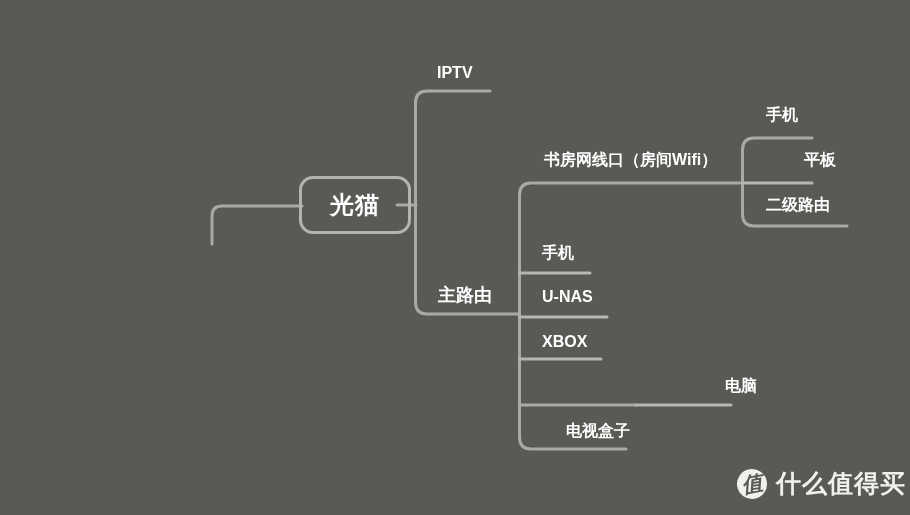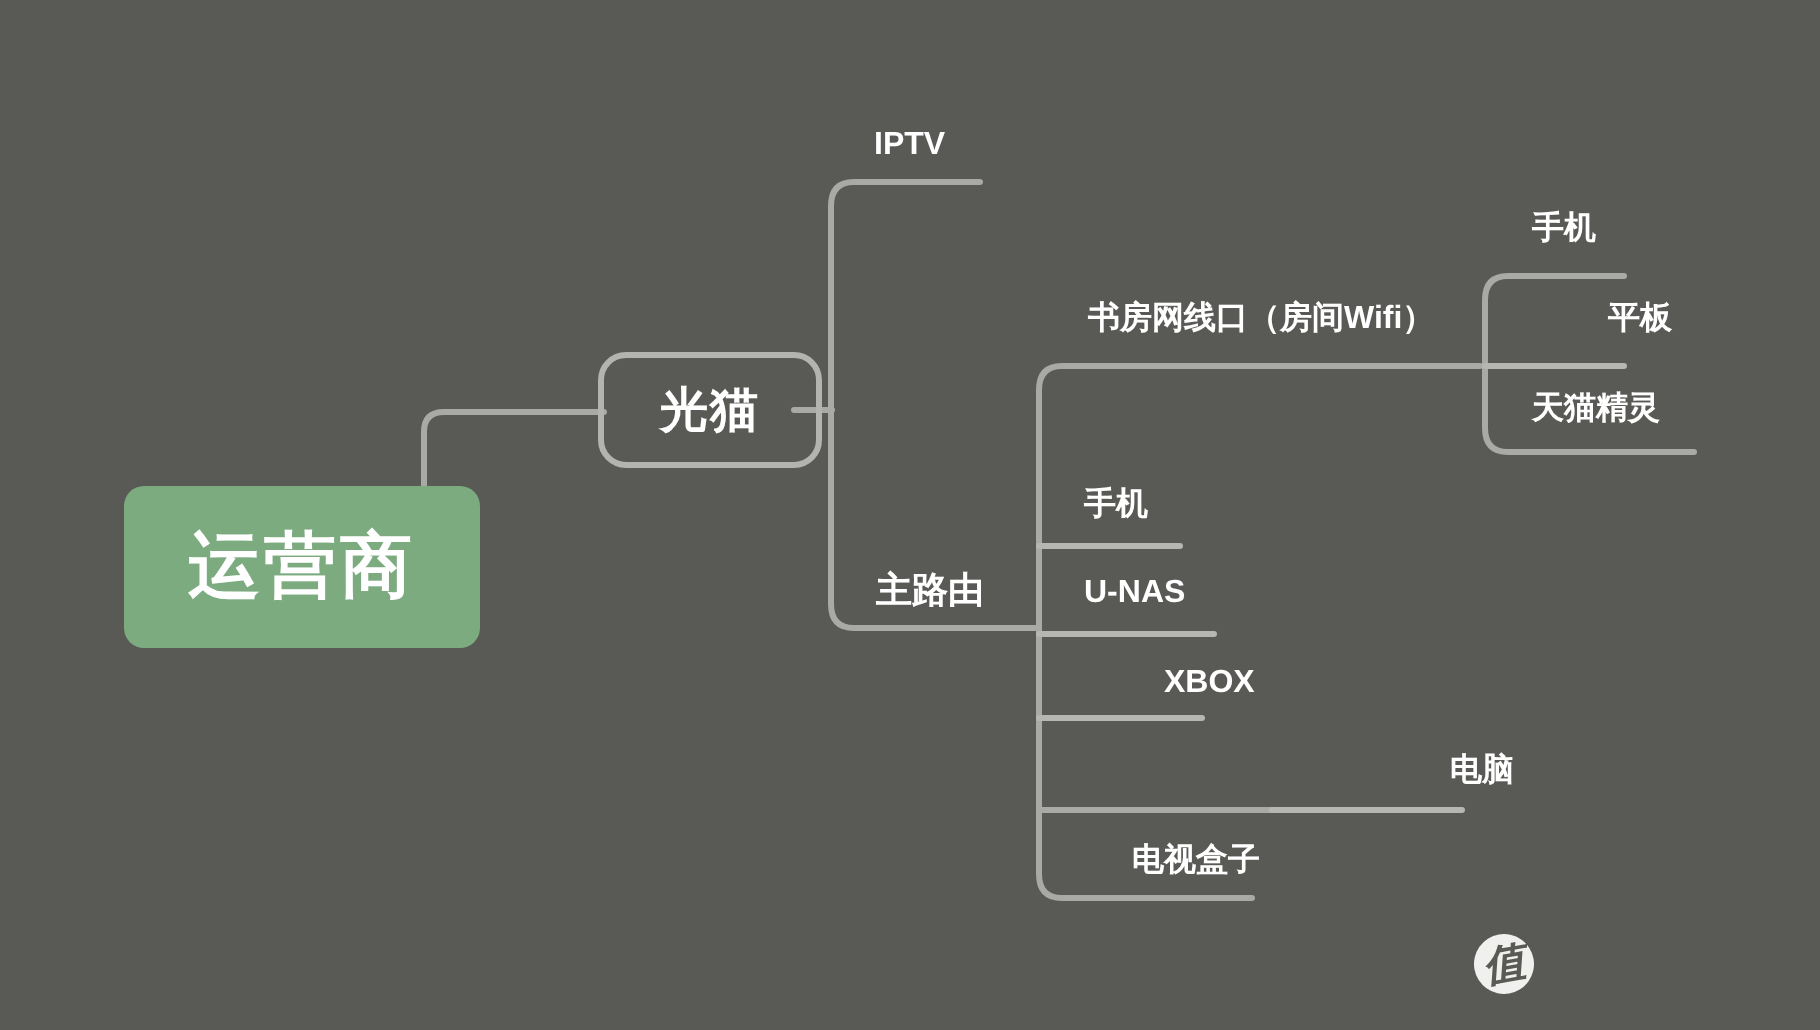--- a/index.html
+++ b/index.html
@@ -88,37 +88,37 @@
     <path class="leaf-line" d="M519.5,273 H590"></path>
     <path class="leaf-line" d="M519.5,317 H607"></path>
     <path class="leaf-line" d="M519.5,359 H601"></path>
     <path class="branch-line" d="M519.5,405 H636"></path>
     <path class="leaf-line" d="M636,405 H731"></path>
 
     <path class="branch-line" d="M812,138 H754 Q742.5,138 742.5,150 V214 Q742.5,226 754,226 H847"></path>
     <path class="leaf-line" d="M742.5,183 H812"></path>
   </svg>
 
-  <div class="root-node">运营商</div>
 
   <div class="modem-node">光猫</div>
 
   <div class="node-label" style="left:437px;top:64px;font-weight:700;">IPTV</div>
 
   <div class="node-label" style="left:438px;top:286px;font-size:18px;">主路由</div>
 
   <div class="node-label" style="left:544px;top:151px;">书房网线口（房间Wifi）</div>
 
   <div class="node-label" style="left:766px;top:106px;">手机</div>
   <div class="node-label" style="left:804px;top:151px;">平板</div>
-  <div class="node-label" style="left:766px;top:196px;">天猫精灵</div>
+  <div class="node-label" style="left:766px;top:196px;">二级路由</div>
 
   <div class="node-label" style="left:542px;top:244px;">手机</div>
   <div class="node-label" style="left:542px;top:288px;font-weight:700;">U-NAS</div>
-  <div class="node-label" style="left:542px;top:333px;font-weight:700;margin-left:40px;">XBOX</div>
+  <div class="node-label" style="left:542px;top:333px;font-weight:700;">XBOX</div>
   <div class="node-label" style="left:725px;top:377px;">电脑</div>
   <div class="node-label" style="left:542px;top:422px;margin-left:24px;">电视盒子</div>
 
   <div class="watermark">
     <div class="wm-circle">值</div>
+    <div class="wm-text">什么值得买</div>
   </div>
 
 </div>
 
 </body></html>

